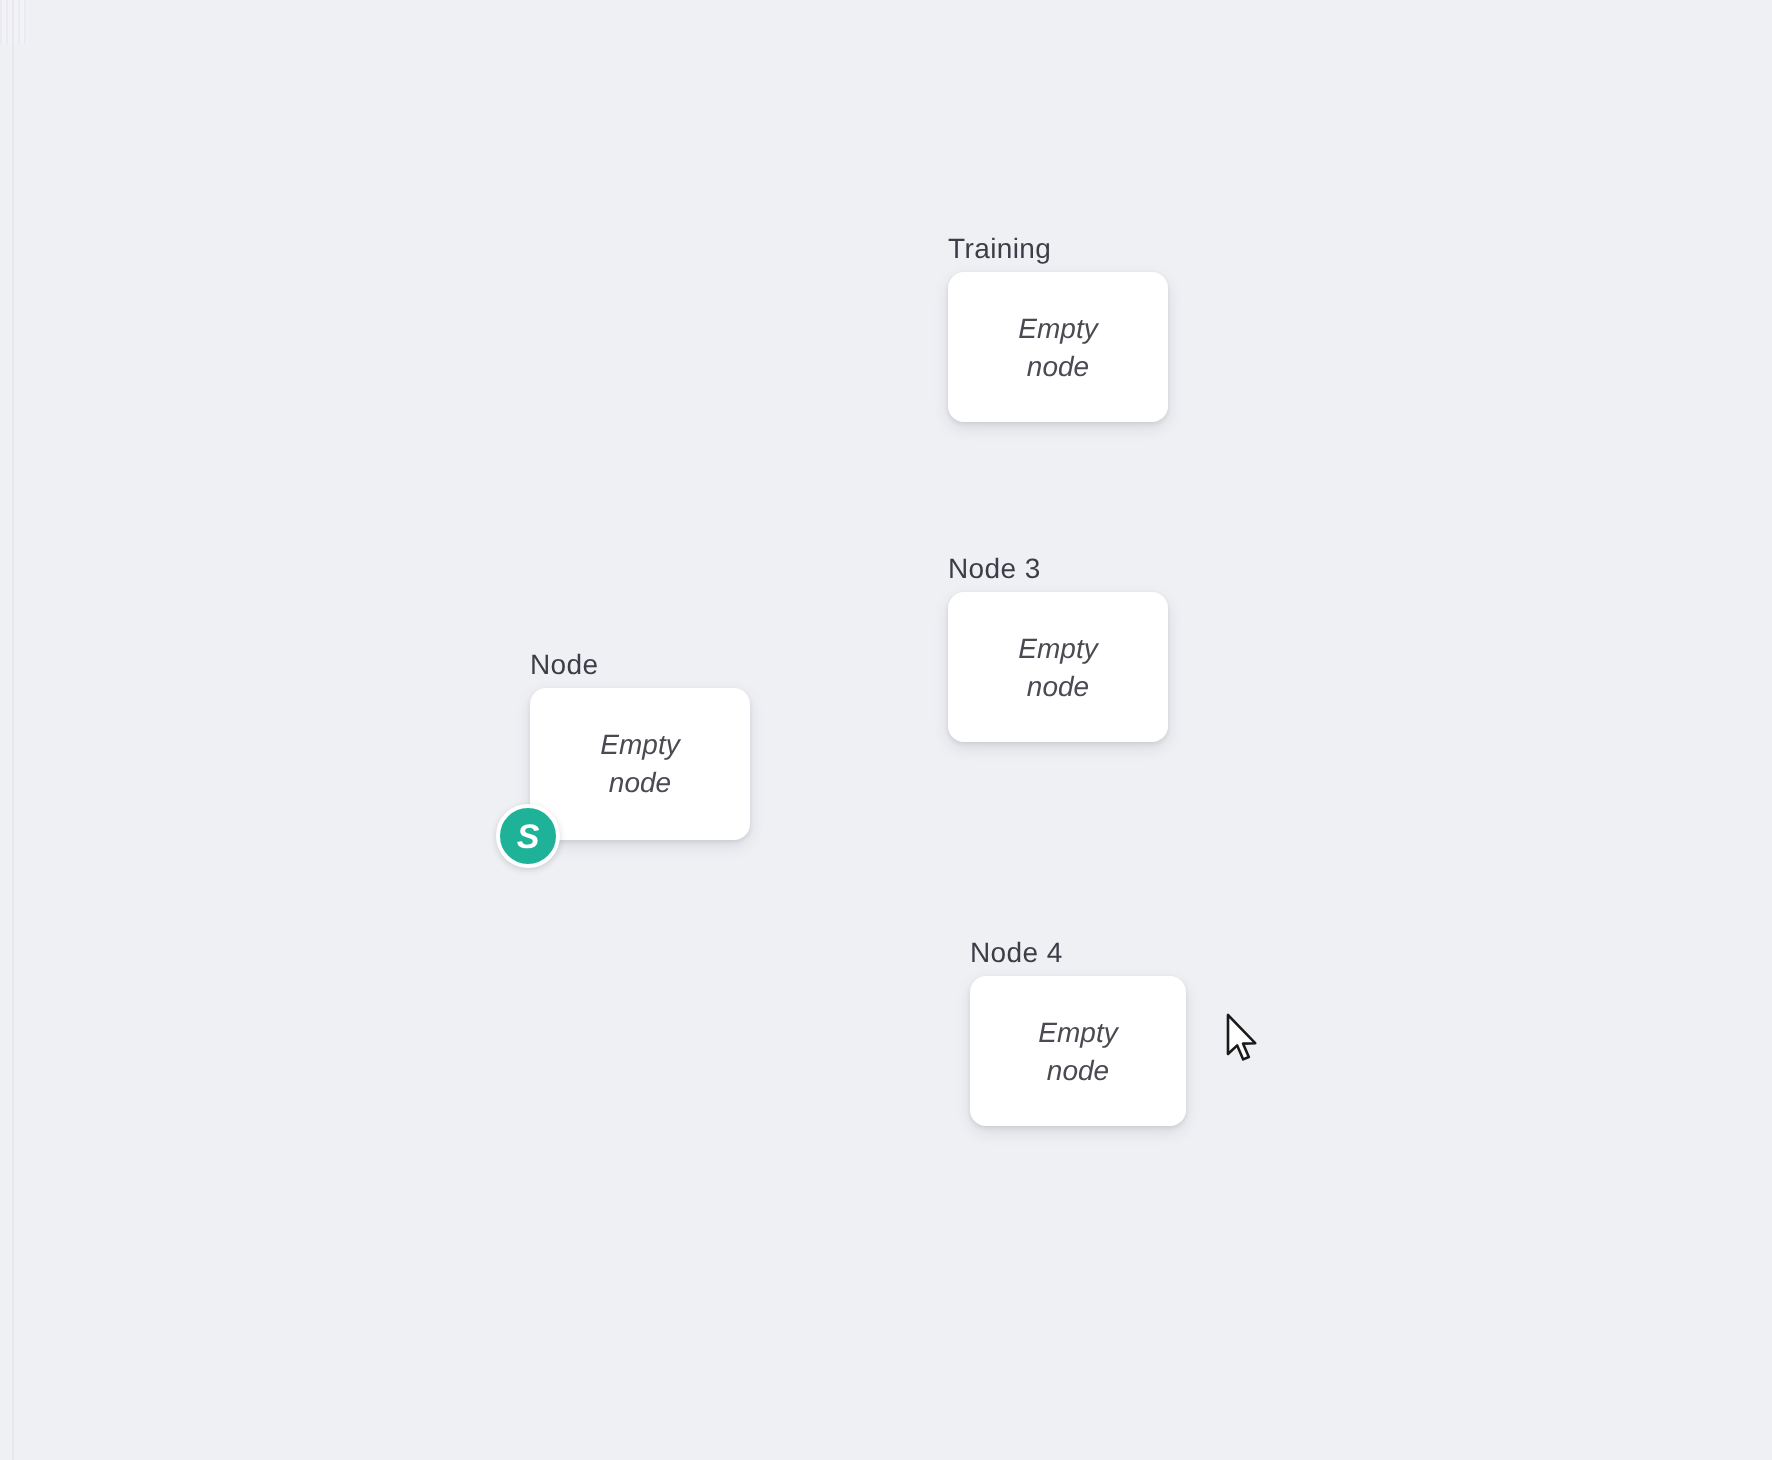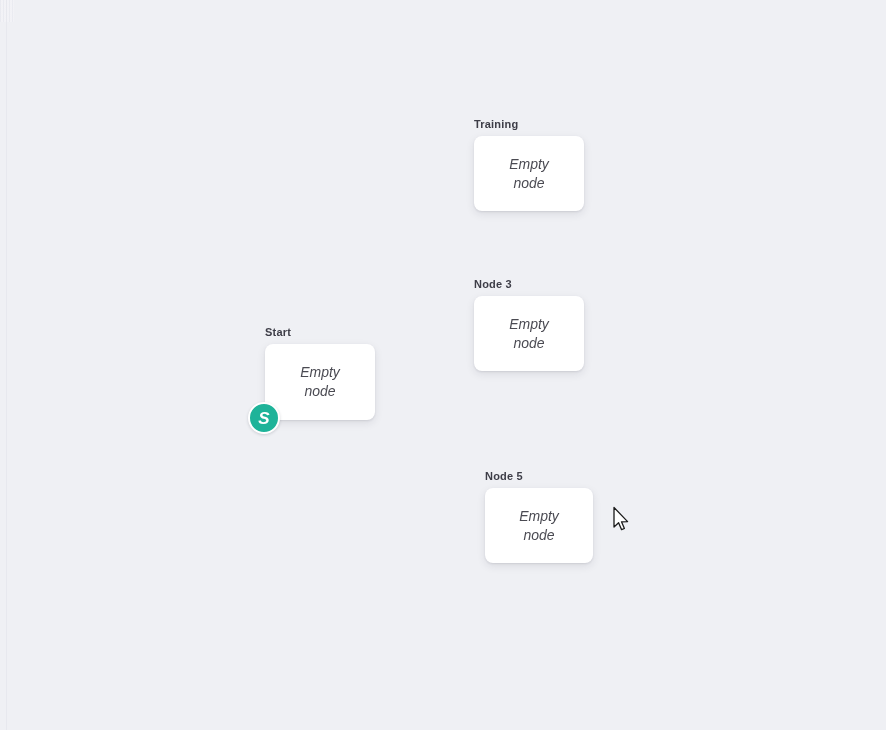--- a/index.html
+++ b/index.html
@@ -45,22 +45,22 @@
     width: 1px;
     height: 730px;
     background: #e7e8ee;
   }
 
   
   .node {
     position: absolute;
   }
   .node-label {
-    font-size: 11px;
-    font-weight: bold;
+    font-size: 14px;
+    font-weight: normal;
     color: #3d3d47;
     letter-spacing: 0.2px;
     line-height: 14px;
     margin-bottom: 5px;
     white-space: nowrap;
     user-select: none;
   }
   .node-card {
     position: relative;
     background: #ffffff;
@@ -127,29 +127,29 @@
   </div>
 
   <div class="node" id="node-node-3" style="left: 474px; top: 277px;">
     <div class="node-label">Node 3</div>
     <div class="node-card" style="width: 110px; height: 75px;">
       <div class="node-card-text">Empty node</div>
     </div>
   </div>
 
   <div class="node" id="node-start" style="left: 265px; top: 325px;">
-    <div class="node-label">Start</div>
+    <div class="node-label">Node</div>
     <div class="node-card" style="width: 110px; height: 76px;">
       <div class="node-card-text">Empty node</div>
       <div class="start-badge">S</div>
     </div>
   </div>
 
   <div class="node" id="node-node-4" style="left: 485px; top: 469px;">
-    <div class="node-label">Node 5</div>
+    <div class="node-label">Node 4</div>
     <div class="node-card" style="width: 108px; height: 75px;">
       <div class="node-card-text">Empty node</div>
     </div>
   </div>
 
   <svg class="cursor" id="mouse-cursor" viewBox="0 0 20 28" style="left: 612px; top: 506px;">
     <path d="M2,1.5 L2,21 L6.6,16.7 L9.6,23.7 L12.4,22.5 L9.5,15.8 L15.6,15.6 Z" fill="#ffffff" stroke="#1a1a1a" stroke-width="1.3" stroke-linejoin="round"></path>
   </svg>
 
 </div>

